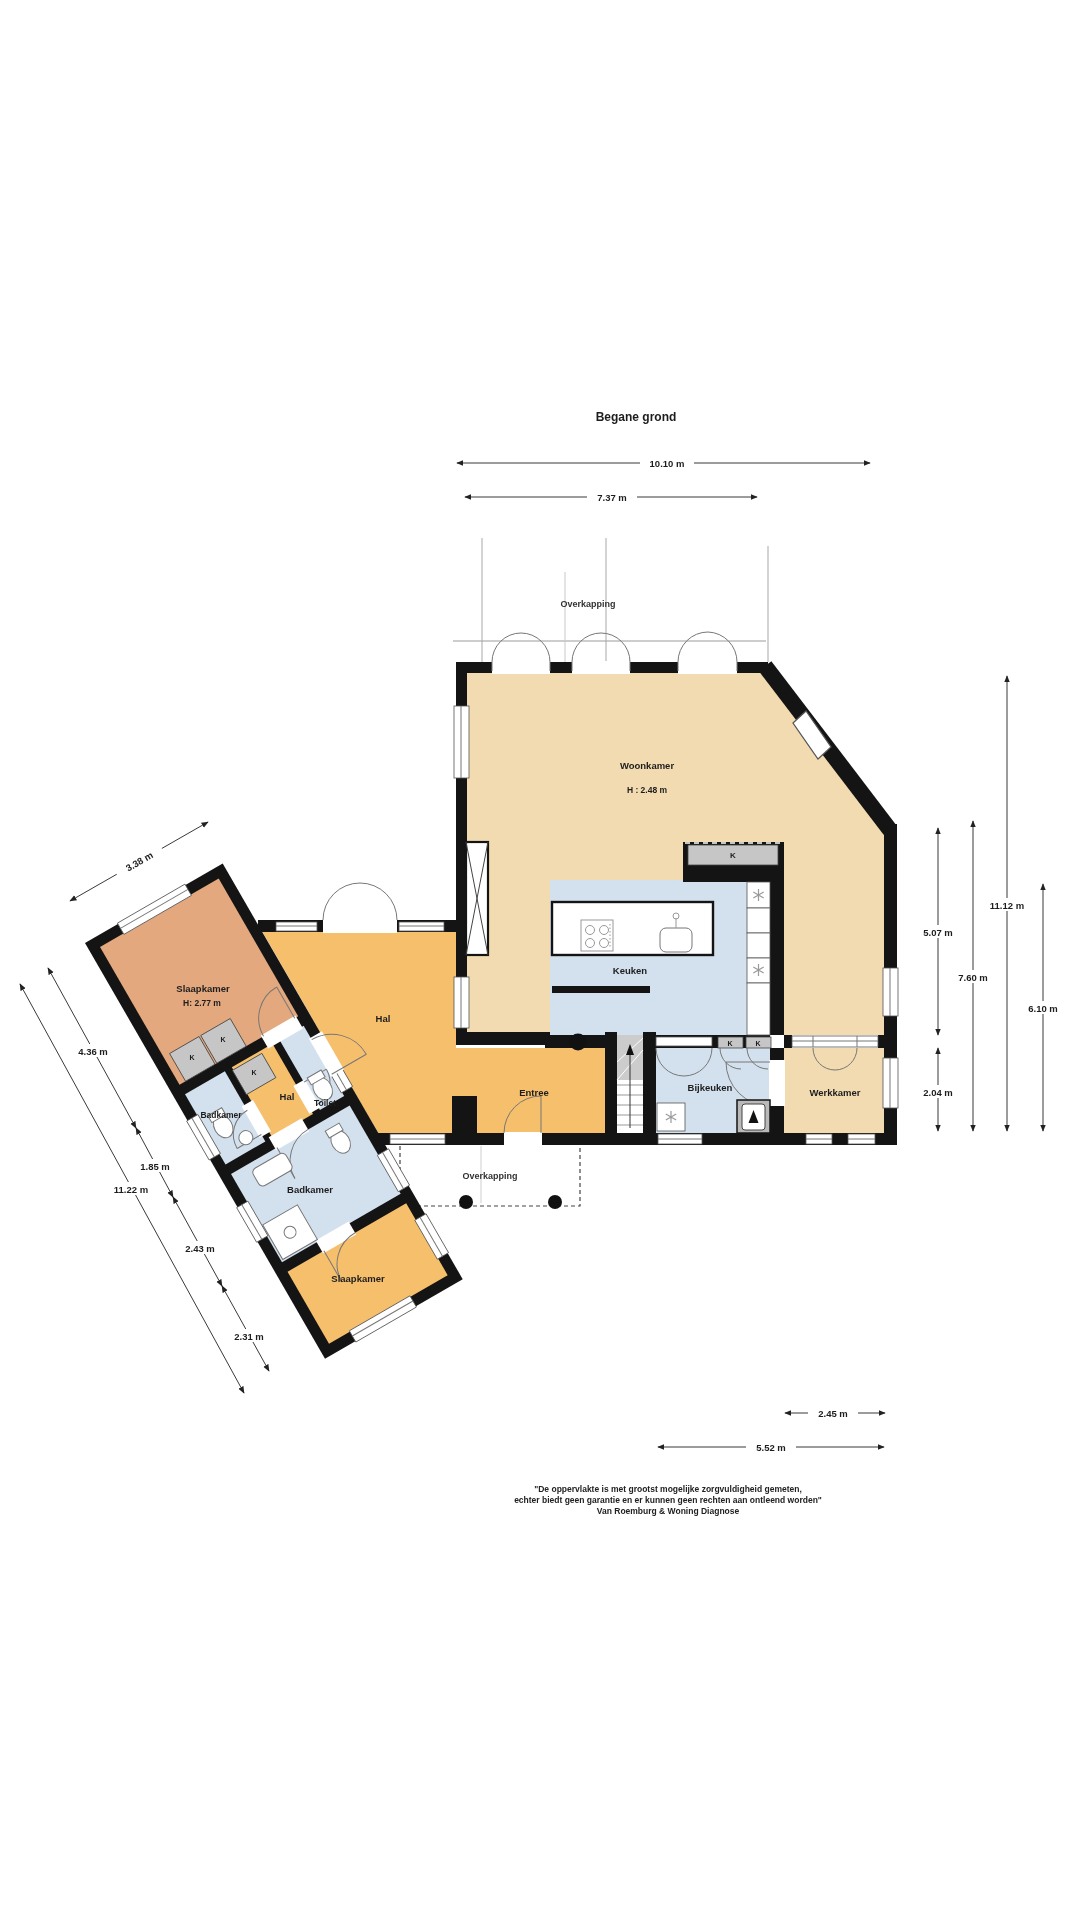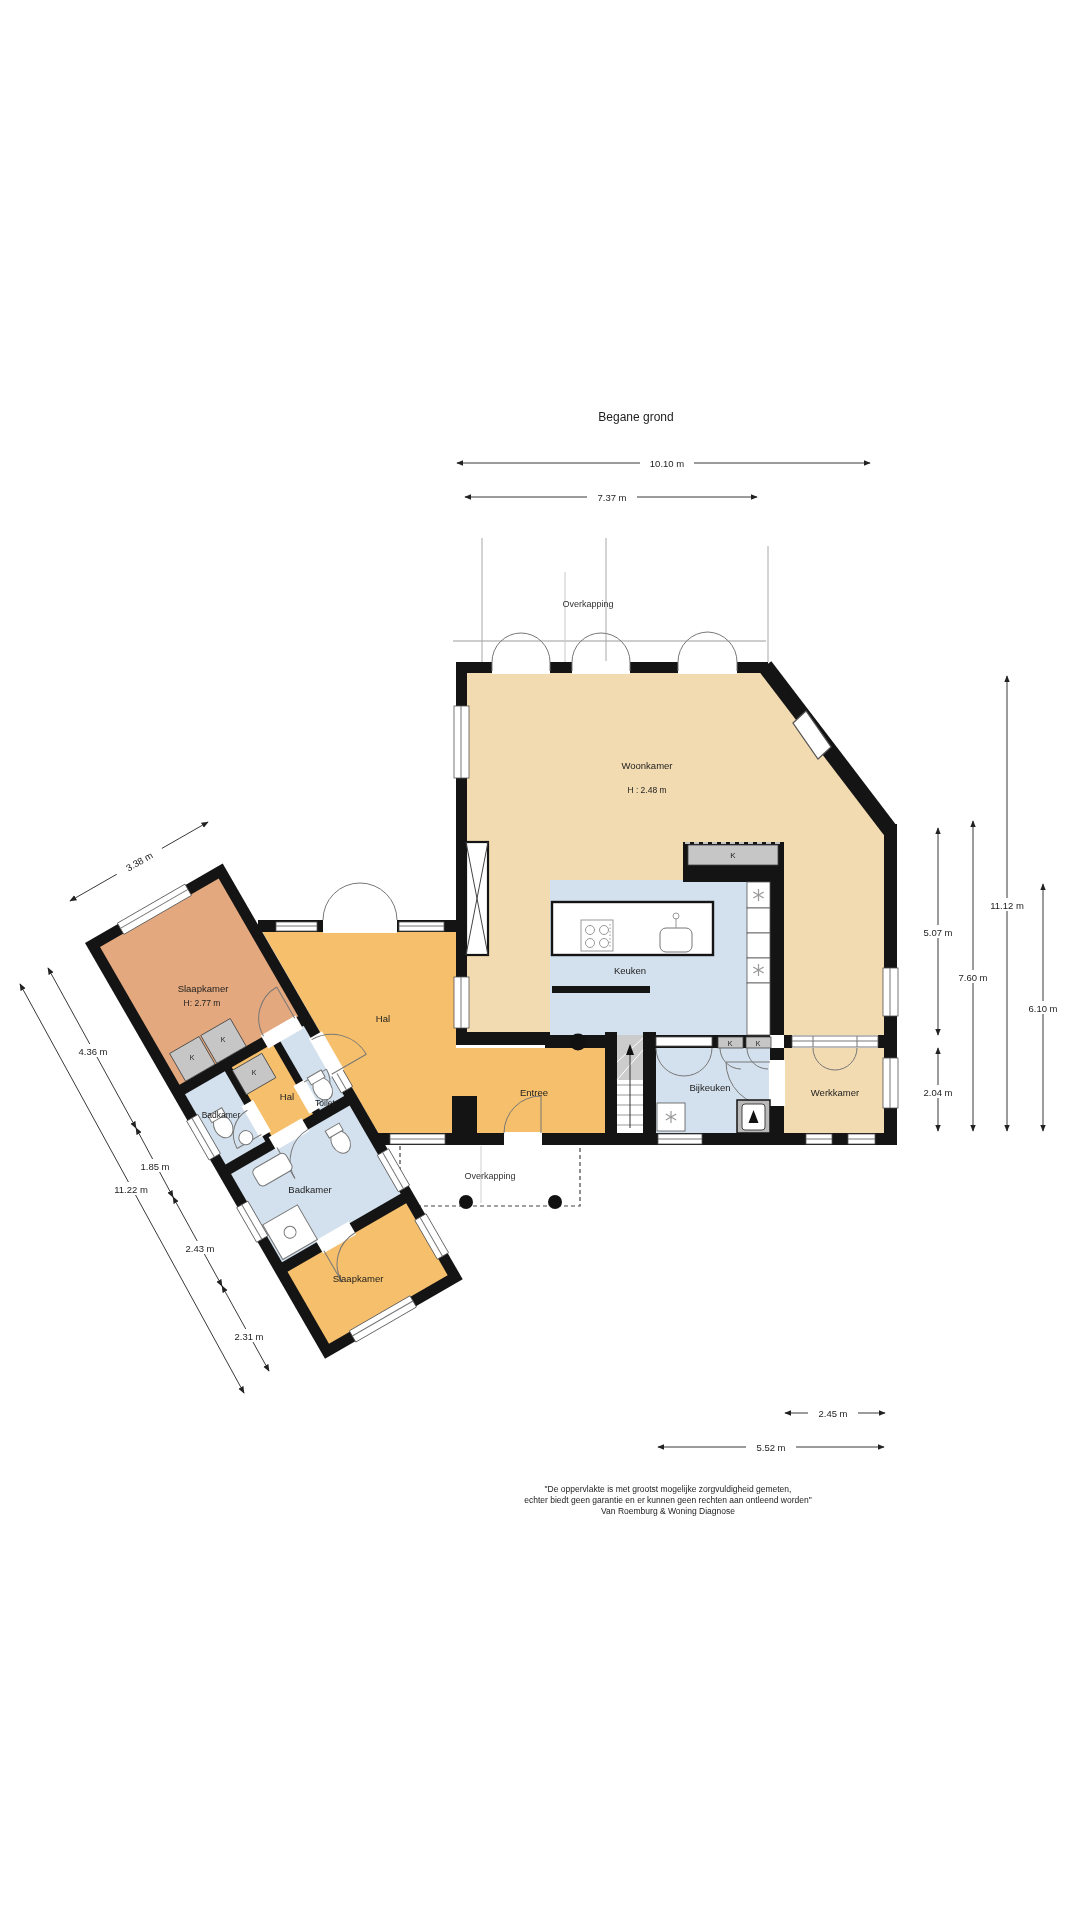--- a/index.html
+++ b/index.html
@@ -1,16 +1,16 @@
 <!DOCTYPE html>
 <html><head>
 <meta charset="utf-8">
 <style>
   html,body{margin:0;padding:0;background:#ffffff;}
-  .page{position:relative;width:1080px;height:1920px;background:#fff;overflow:hidden;}
+  .page{position:relative;width:1080px;height:1920px;background:#fff;overflow:hidden;font-weight:bold;}
   svg{position:absolute;left:0;top:0;}
   text{font-family:"Liberation Sans", sans-serif;fill:#1d1d1d;}
   .room-label{font-size:9.5px;}
   .room-sub{font-size:8.5px;}
   .dim-label{font-size:9.5px;}
   .k-label{font-size:8px;}
   .k-label-sm{font-size:7px;}
   .canopy-label{font-size:9px;fill:#333;}
   .title-label{font-size:12px;}
   .disclaimer{font-size:8.5px;fill:#222;}

